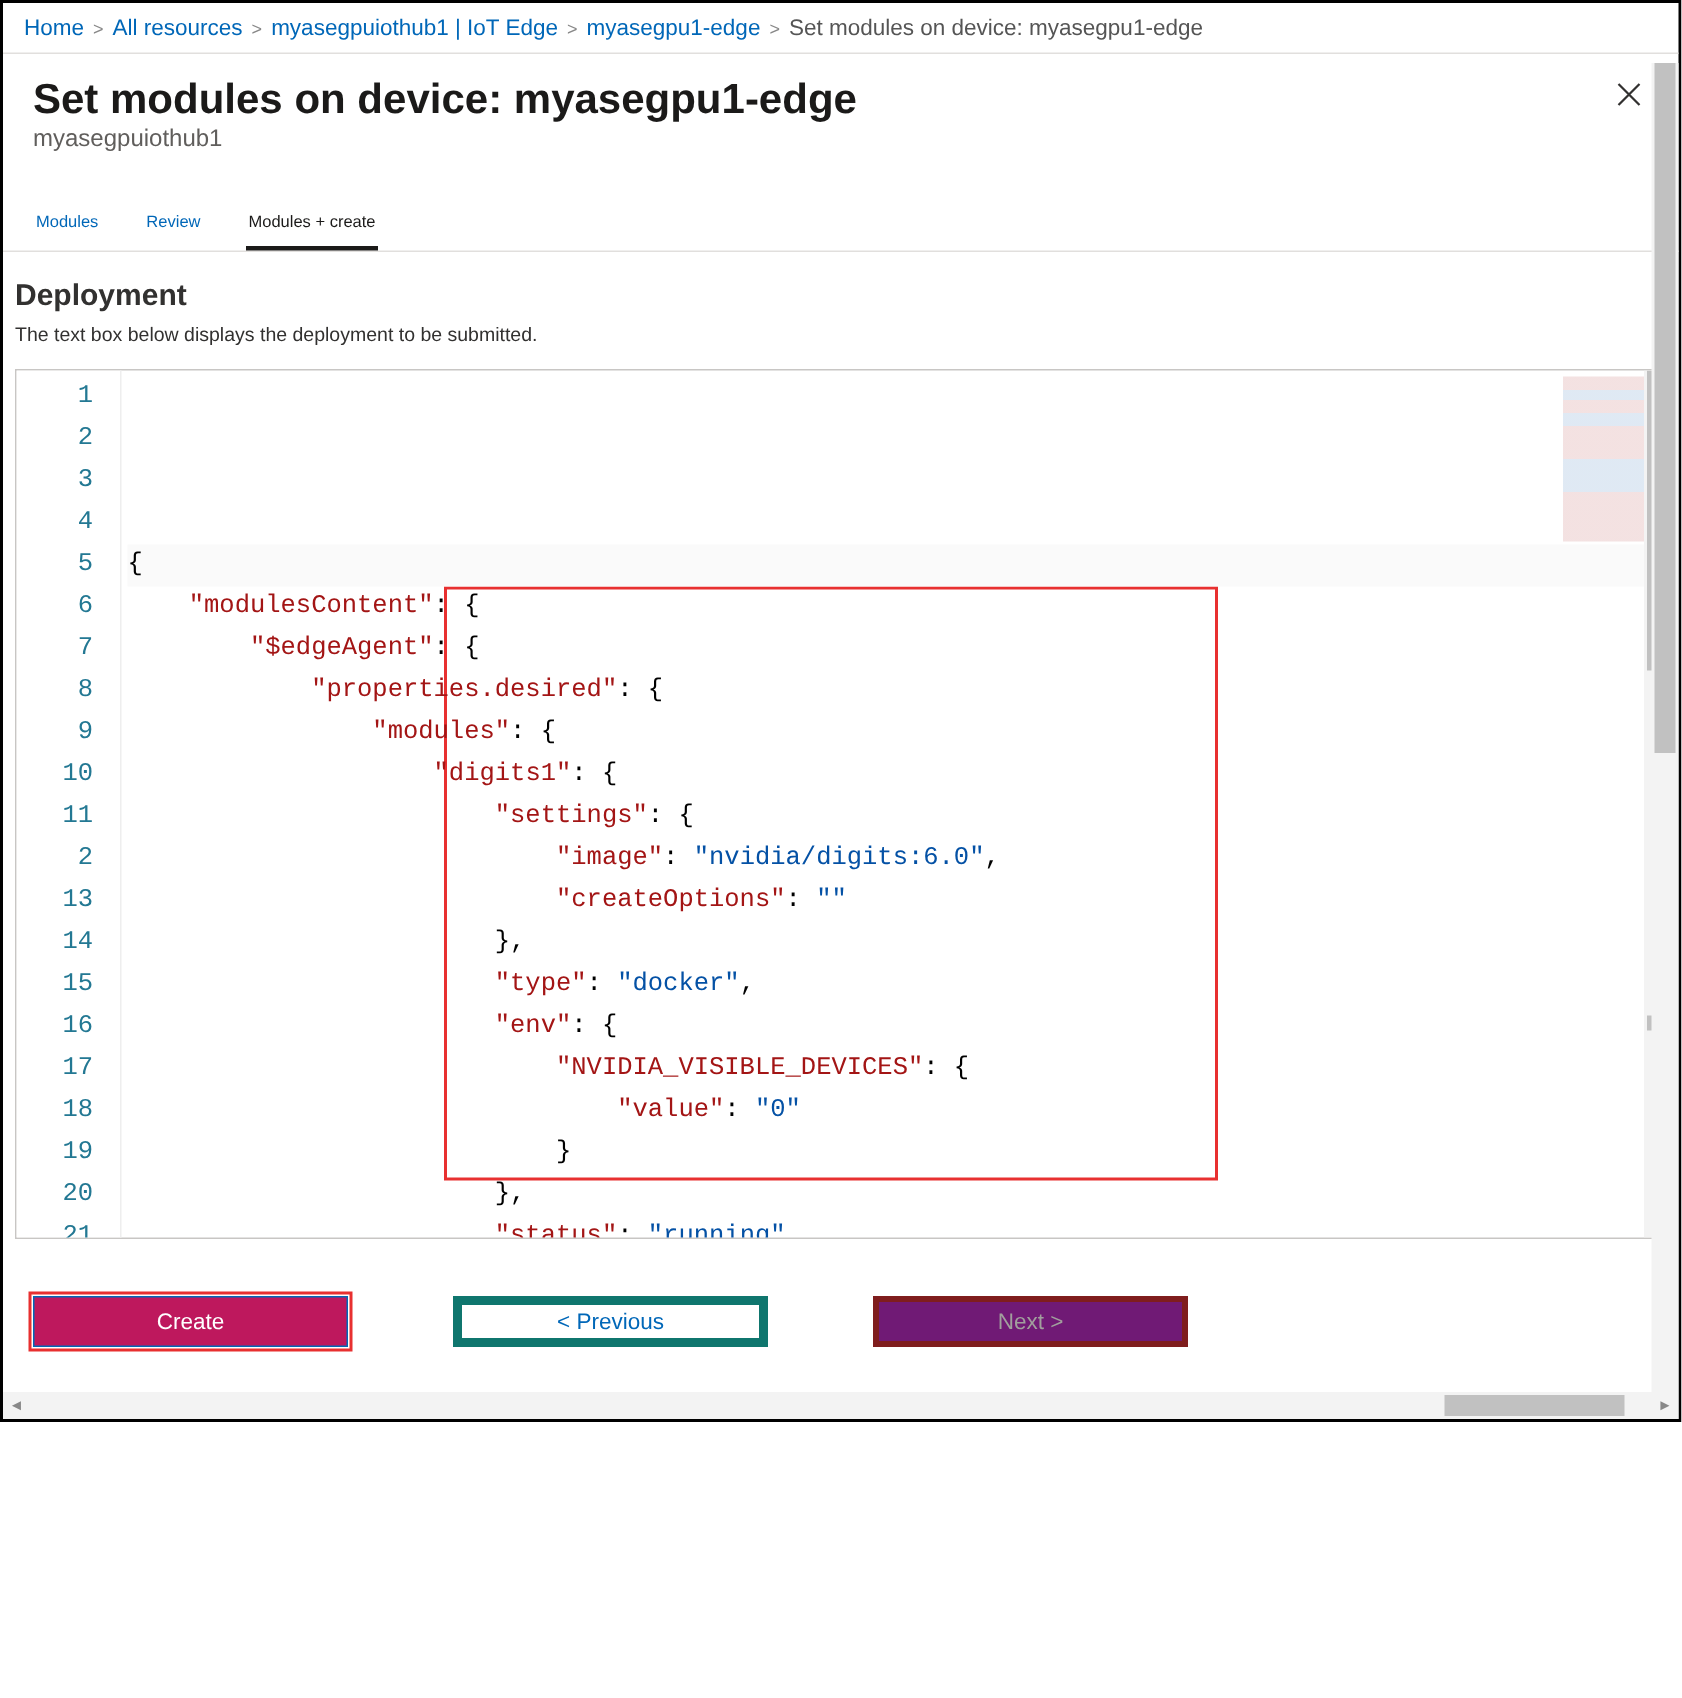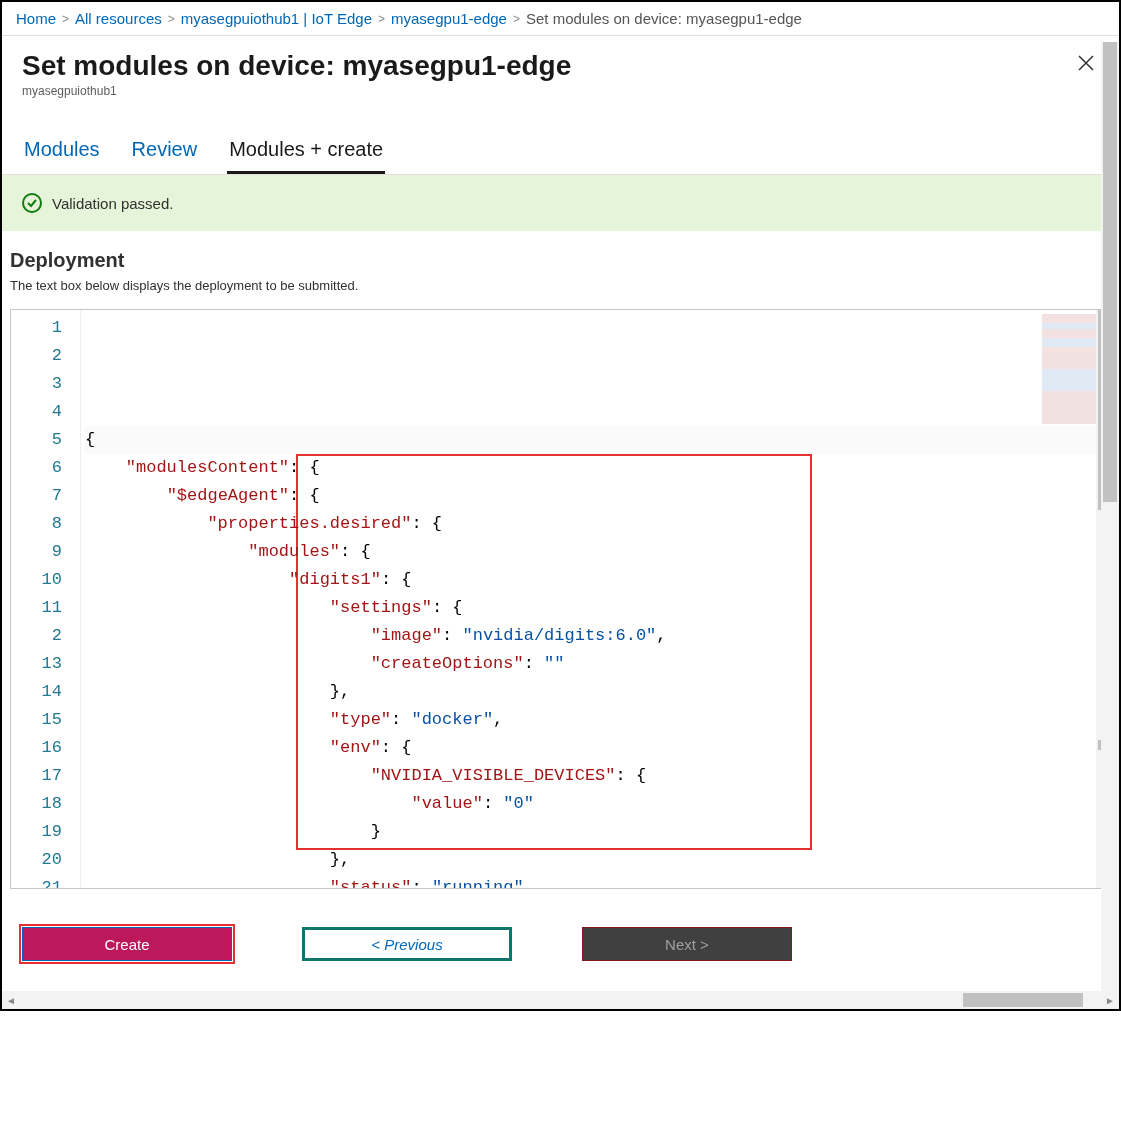--- a/index.html
+++ b/index.html
@@ -57,41 +57,41 @@
     align-items: flex-start;
   }
   .blade-header h1 {
     margin: 0;
     font-size: 28px;
     font-weight: 600;
     color: #1b1a19;
   }
   .blade-header .sub {
     color: #605e5c;
-    font-size: 12px;
+    font-size: 16px;
     margin-top: 2px;
   }
   .close-x {
     font-size: 20px;
     color: #323130;
     cursor: pointer;
     padding: 4px;
     line-height: 1;
   }
   
   .tabs {
     display: flex;
     gap: 28px;
     padding: 0 20px;
     border-bottom: 1px solid #e1dfdd;
     margin-top: 20px;
   }
   .tab {
     padding: 10px 2px;
-    font-size: 20px;
+    font-size: 11px;
     cursor: pointer;
     color: #0067b8;
     border-bottom: 3px solid transparent;
   }
   .tab.active {
     color: #1b1a19;
     border-bottom: 3px solid #1b1a19;
     font-weight: 400;
   }
   
@@ -203,28 +203,27 @@
   }
   .btn.primary {
     background: #be185d;
     color: #fff;
     border: 1px solid #0067b8;
     font-weight: 400;
     outline: 2px solid #e83030;
     outline-offset: 1px;
   }
   .btn.secondary {
-    border: 3px solid #0f766e;
+    border: 6px solid #0f766e;
     color: #0067b8;
-    font-style: italic;
   }
   .btn.disabled {
-    background: #404040;
+    background: #701a75;
     color: #a19f9d;
-    border: 1px solid #7f1d1d;
+    border: 4px solid #7f1d1d;
     cursor: default;
   }
 </style>
 </head>
 <body>
 
 <div class="frame">
   <div class="inner">
 
     <div class="breadcrumb">
@@ -250,28 +249,20 @@
           </svg>
       </div>
     </div>
 
     <div class="tabs">
       <div class="tab">Modules</div>
       <div class="tab">Review</div>
       <div class="tab active">Modules + create</div>
     </div>
 
-    <div class="validation">
-      <span class="check">
-        <svg width="12" height="12" viewBox="0 0 12 12">
-            <path d="M2 6 L5 9 L10 3" stroke="#107c10" stroke-width="2" fill="none"></path>
-          </svg>
-      </span>
-      <span>Validation passed.</span>
-    </div>
 
     <div class="content">
       <h2>Deployment</h2>
       <div class="desc">The text box below displays the deployment to be submitted.</div>
 
       <div class="editor">
         <div class="gutter" id="gutter">
             <div class="ln">1</div>
             <div class="ln">2</div>
             <div class="ln">3</div>

